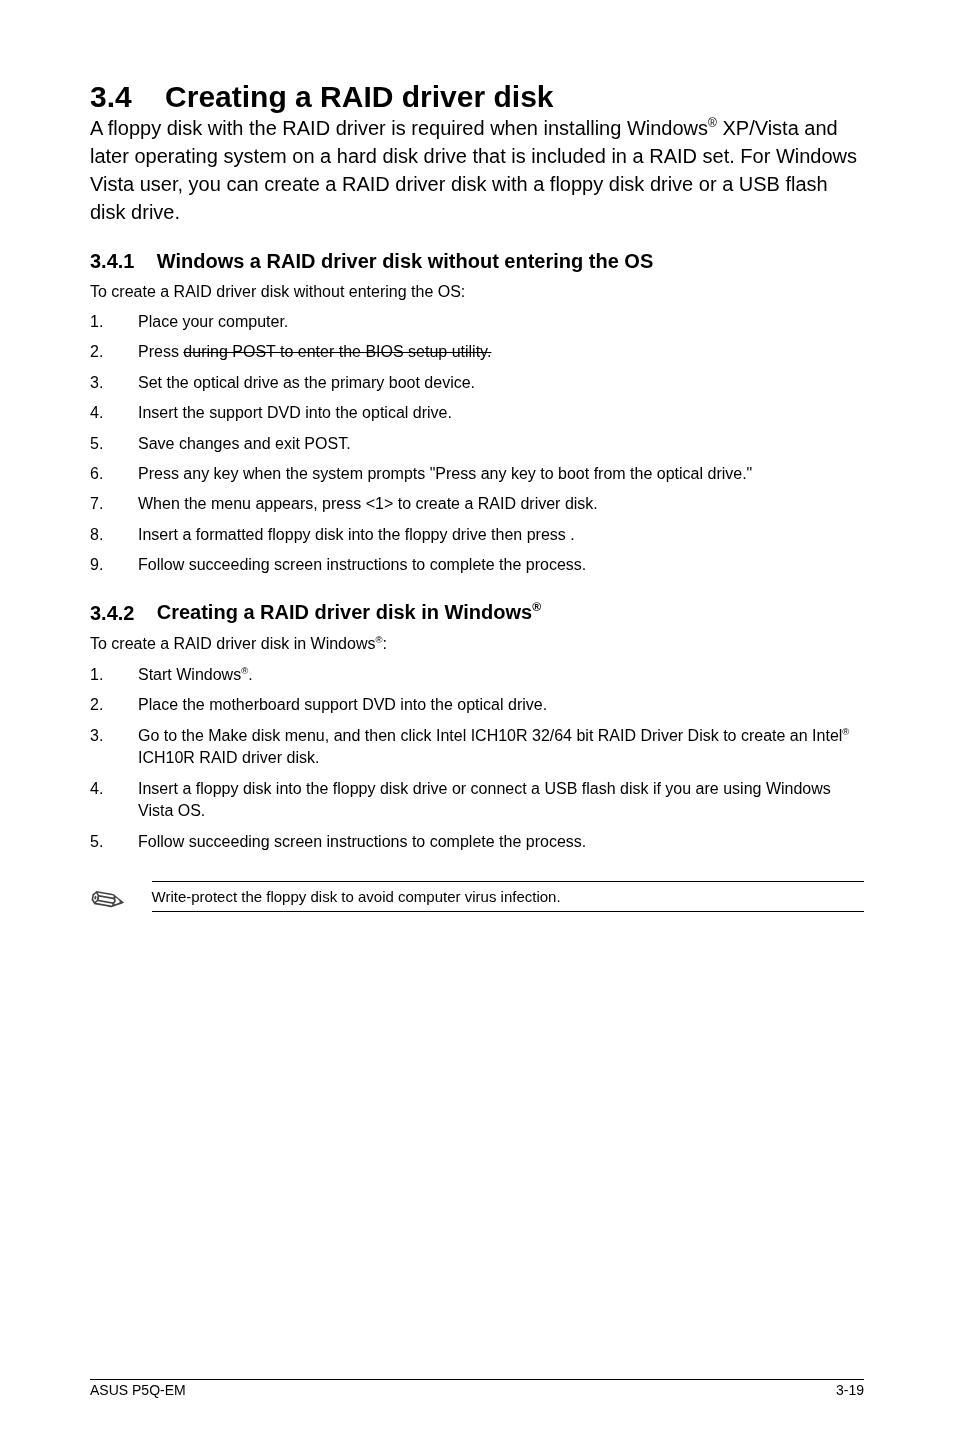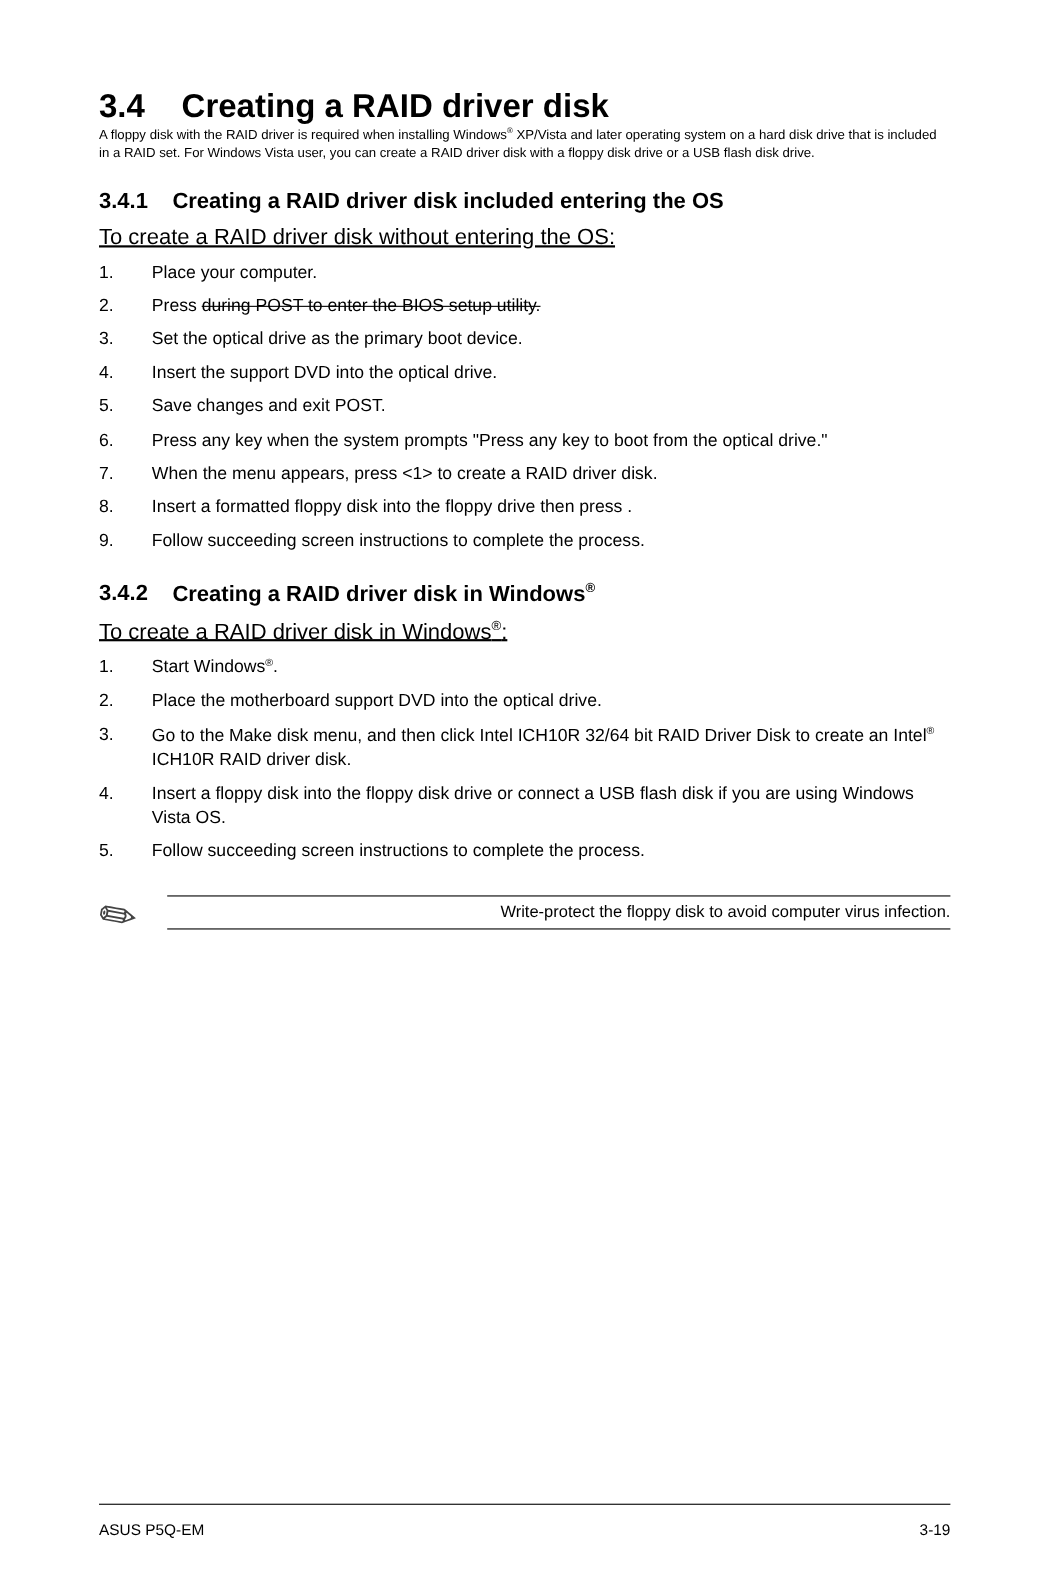--- a/index.html
+++ b/index.html
@@ -14,33 +14,32 @@
     width: 954px;
     height: 1438px;
     padding: 80px 90px 40px 90px;
     position: relative;
   }
   .main-heading {
     font-size: 30px;
     font-weight: bold;
   }
   .intro-para {
-    font-size: 12px;
+    font-size: 20px;
     line-height: 1.4;
     margin-bottom: 24px;
   }
   .sub-heading {
     font-size: 20px;
     font-weight: bold;
     margin-bottom: 10px;
   }
   .sub-para {
-    font-size: 20px;
+    font-size: 16px;
     margin-bottom: 10px;
-    text-decoration: underline;
   }
   .ol-list {
     list-style: none;
     margin-bottom: 24px;
   }
   .ol-item {
     font-size: 16px;
     line-height: 1.4;
     display: flex;
     margin-bottom: 8px;
@@ -67,57 +66,56 @@
     flex-shrink: 0;
     font-size: 40px;
     line-height: 1;
     color: #444;
     transform: rotate(-35deg);
     padding-top: 4px;
   }
   .note-lines {
     flex: 1;
     padding-top: 4px;
-    text-align: right;
   }
   .note-rule {
     border: none;
     border-top: 1px solid #000;
     margin-bottom: 6px;
   }
   .note-text {
     font-size: 15px;
     margin-bottom: 6px;
   }
   .footer {
     position: absolute;
     bottom: 40px;
     left: 90px;
     right: 90px;
     border-top: 1px solid #000;
-    padding-top: 14px;
+    padding-top: 2px;
     display: flex;
     justify-content: space-between;
     font-size: 14px;
   }
   b { font-weight: normal; }
 </style>
 </head>
 <body>
 
 <h1 class="main-heading">
   <span>3.4</span>&nbsp;&nbsp;&nbsp;
   <span>Creating a RAID driver disk</span>
 </h1>
 
 <p class="intro-para">A floppy disk with the RAID driver is required when installing Windows<sup>®</sup> XP/Vista and later operating system on a hard disk drive that is included in a RAID set. For Windows Vista user, you can create a RAID driver disk with a floppy disk drive or a USB flash disk drive.</p>
 
 <h2 class="sub-heading">
   <span>3.4.1</span>&nbsp;&nbsp;&nbsp;
-  <span>Creating a RAID driver disk included entering the OS</span>
+  <span>Windows a RAID driver disk without entering the OS</span>
 </h2>
 
 <p class="sub-para">To create a RAID driver disk without entering the OS:</p>
 
 <ol class="ol-list">
     <li class="ol-item">
       <span class="ol-num">1.</span>
       <span class="ol-text">Place your computer.</span>
     </li>
     <li class="ol-item">

